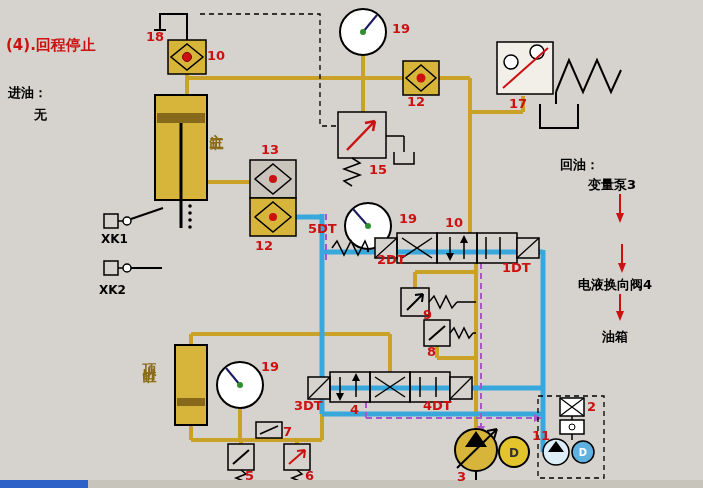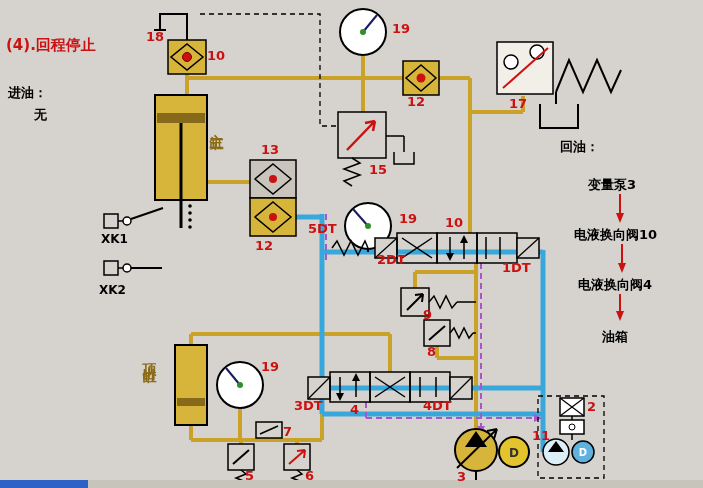--- a/index.html
+++ b/index.html
@@ -262,23 +262,22 @@
   <g>
     <rect x="0" y="480" width="703" height="8" fill="#c7c4bc"></rect>
     <rect x="0" y="480" width="88" height="8" fill="#2e61c8"></rect>
   </g>
 </svg>
 
   <div class="title">(4).回程停止</div>
   <div class="rtxt" style="left:8px;top:84px">进油：</div>
   <div class="rtxt" style="left:34px;top:106px">无</div>
 
-  <div class="rtxt" style="left:560px;top:138px">回油：</div>
+  <div class="rtxt" style="left:560px;top:156px">回油：</div>
   <div class="rtxt" style="left:588px;top:176px">变量泵3</div>
-  <div class="rtxt" style="left:574px;top:226px">电液换向阀10</div>
   <div class="rtxt" style="left:578px;top:276px">电液换向阀4</div>
   <div class="rtxt" style="left:602px;top:328px">油箱</div>
 
   <div class="lbl" style="left:146px;top:30px">18</div>
   <div class="lbl" style="left:207px;top:49px">10</div>
   <div class="lbl" style="left:392px;top:22px">19</div>
   <div class="lbl" style="left:407px;top:95px">12</div>
   <div class="lbl" style="left:509px;top:97px">17</div>
   <div class="lbl" style="left:369px;top:163px">15</div>
   <div class="lbl" style="left:261px;top:143px">13</div>

